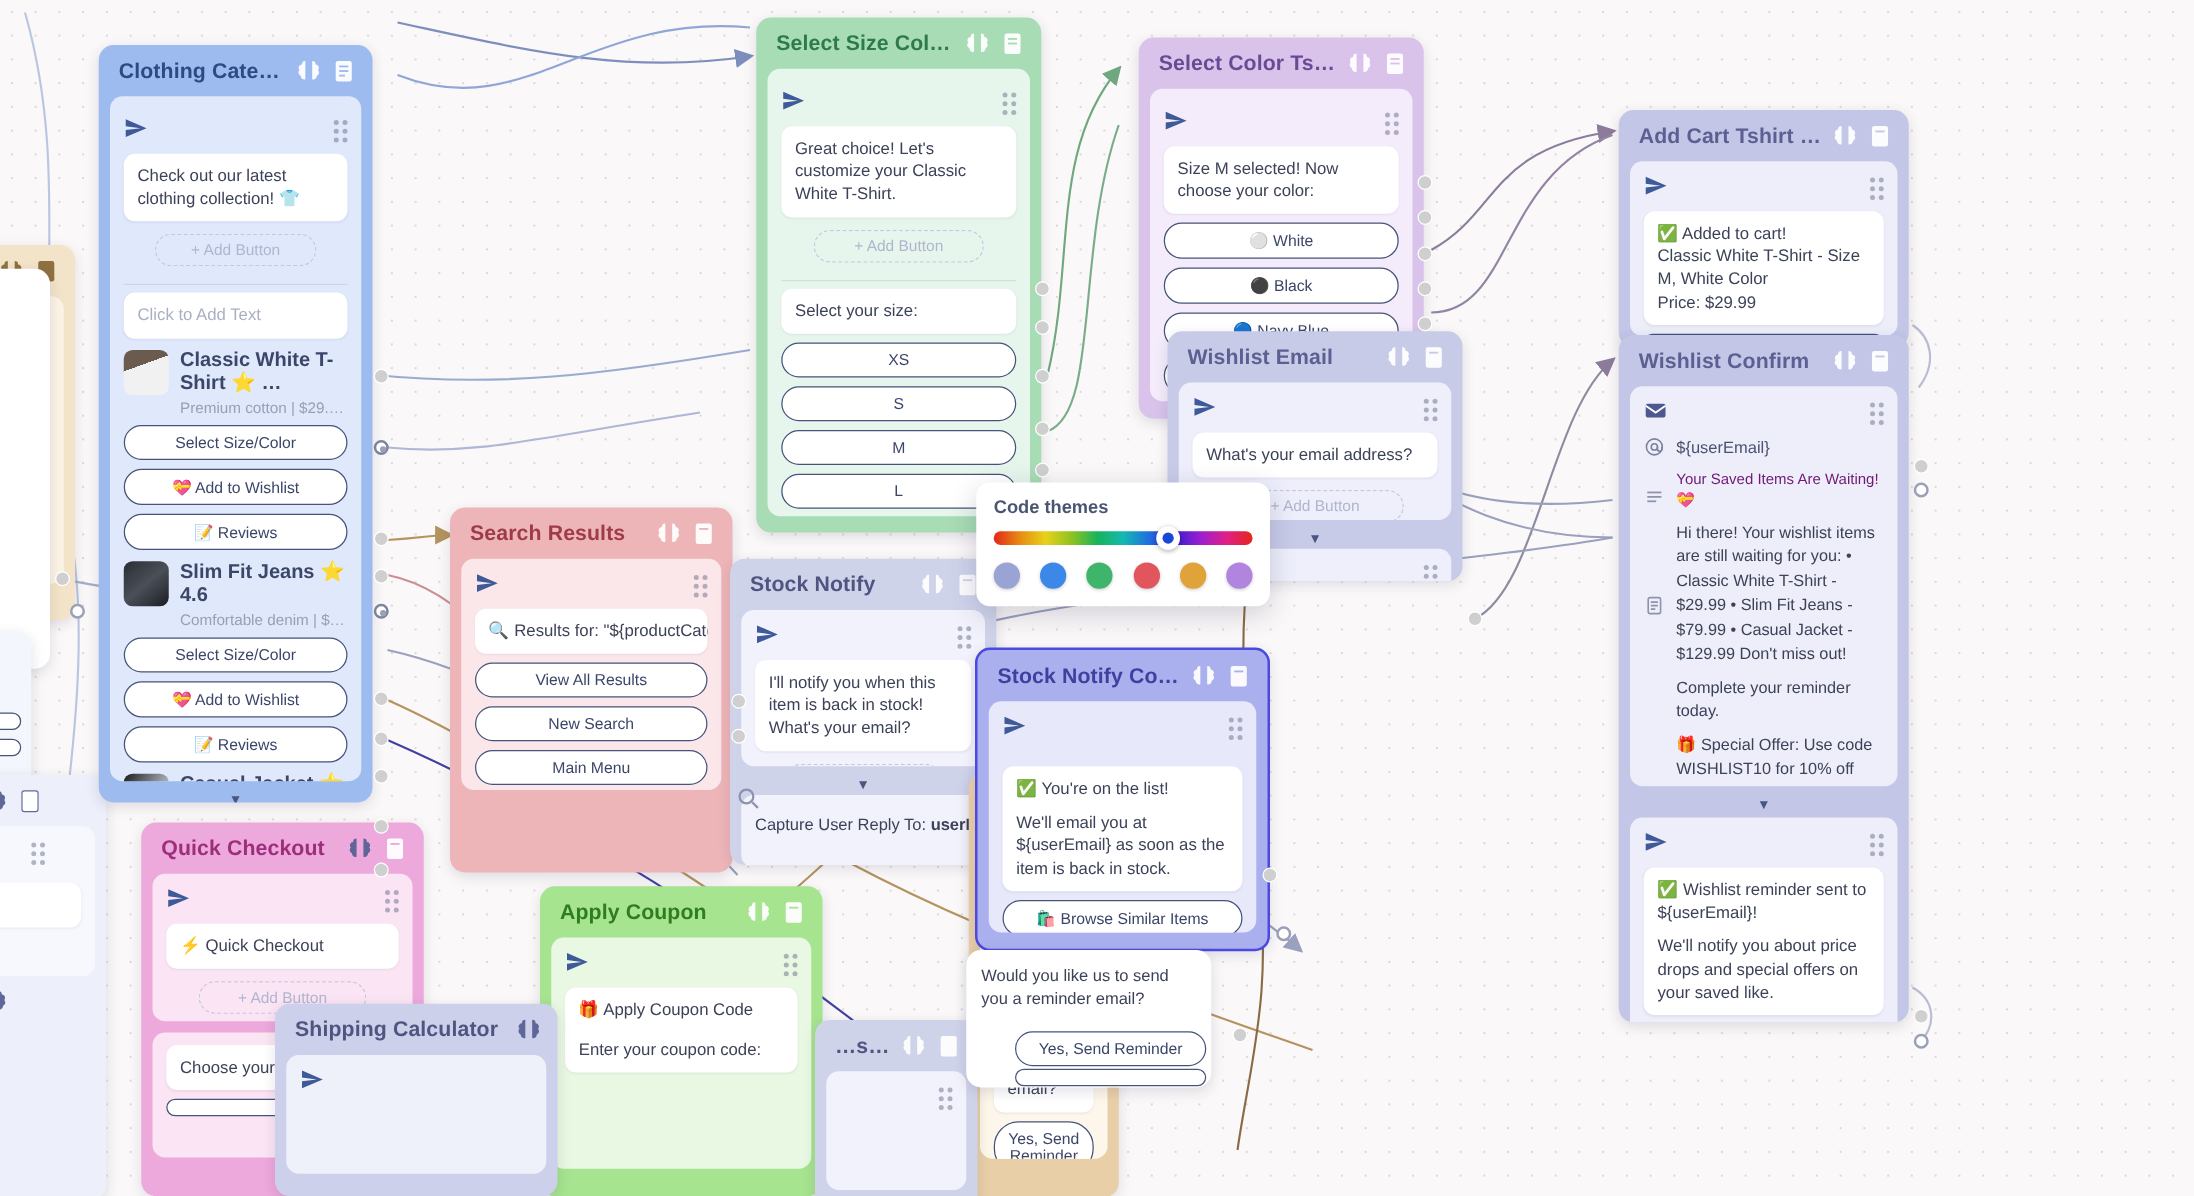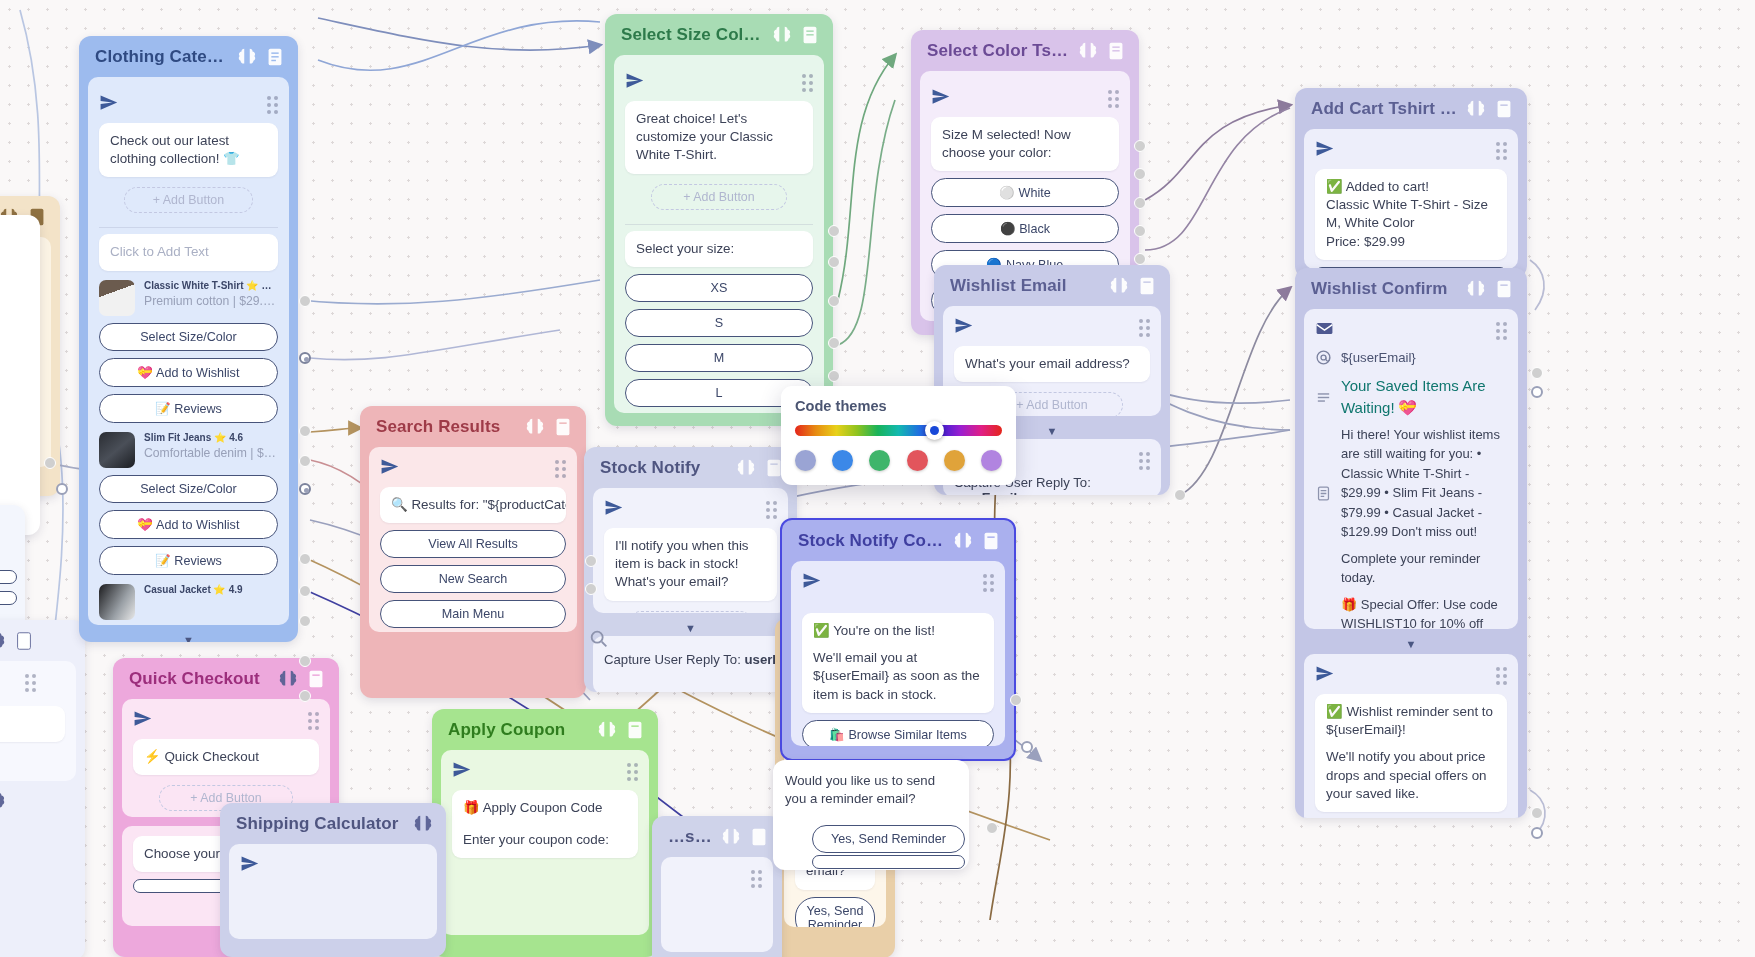--- a/index.html
+++ b/index.html
@@ -60,21 +60,21 @@
     display:block; width:100%; margin-top:7px;
     border:1.3px solid #46537a; border-radius:20px; background:#fff;
     text-align:center; font-size:12.6px; color:#3b4668; padding:6px 0;
     position:relative;
   }
   .caret { text-align:center; color:#4a5682; font-size:11px; margin-top:5px; }
 
   
   .prow { display:flex; gap:9px; align-items:flex-start; margin-top:9px; }
   .pthumb { width:36px;height:36px;border-radius:7px; flex:0 0 auto; background:#333; overflow:hidden;}
-  .pname { font-size:10px; font-weight:700; color:#3b4668; line-height:1.15;}
+  .pname { font-size:16px; font-weight:700; color:#3b4668; line-height:1.15;}
   .pdesc { font-size:12.2px; color:#98a0b8; margin-top:3px; white-space:nowrap; overflow:hidden; text-overflow:ellipsis;}
 
   
   #themes {
     position:absolute; left:781px; top:386px; width:235px;
     background:#fff; border-radius:11px; box-shadow:0 6px 22px rgba(40,40,80,.20);
     padding:12px 14px 14px 14px; z-index:60;
   }
   #themes .t { font-size:14.6px; color:#4b5572; font-weight:600; margin-bottom:11px;}
   .hue {
@@ -408,21 +408,21 @@
           </svg>
         <span style="font-size:13.2px;color:#4a5270">${userEmail}</span>
       </div>
       <div style="display:flex;gap:9px;align-items:flex-start;margin-top:9px">
         <svg style="width:17px;height:17px;flex:0 0 auto;margin-top:14px" viewBox="0 0 24 24" fill="#8d93ad">
             <rect x="4" y="6" width="16" height="2"></rect>
             <rect x="4" y="11" width="16" height="2"></rect>
             <rect x="4" y="16" width="10" height="2"></rect>
           </svg>
         <div style="min-width:0;flex:1">
-          <div style="font-size:15px;color:#0f766e;line-height:1.45">Your Saved Items Are Waiting! 💝</div>
+          <div style="font-size:12px;color:#701a75;line-height:1.45">Your Saved Items Are Waiting! 💝</div>
         </div>
       </div>
       <div style="display:flex;gap:9px;align-items:flex-start;margin-top:6px">
         <svg style="width:17px;height:17px;flex:0 0 auto;margin-top:60px" viewBox="0 0 24 24" fill="none" stroke="#8d93ad" stroke-width="1.8">
             <rect x="5" y="3" width="14" height="18" rx="2"></rect>
             <path d="M8 8h8M8 12h8M8 16h5"></path>
           </svg>
         <div style="min-width:0;flex:1;font-size:13px;color:#3c4257;line-height:1.5">
           <div>Hi there! Your wishlist items are still waiting for you: • Classic White T-Shirt - $29.99 • Slim Fit Jeans - $79.99 • Casual Jacket - $129.99 Don't miss out!</div>
           <div style="margin-top:7px">Complete your reminder today.</div>
@@ -446,21 +446,21 @@
           </div>
       </div>
       <div class="bubble" style="margin-top:8px">
         <div>✅ Wishlist reminder sent to ${userEmail}!</div>
         <div style="margin-top:9px">We'll notify you about price drops and special offers on your saved like.</div>
       </div>
 
     </div>
   </div>
 
-  <div class="node" style="left:934px; top:265px; width:236px; height:230px; background:#c8cbe8;">
+  <div class="node" style="left:934px; top:265px; width:236px; height:200px; background:#c8cbe8;">
     <div class="hdr" style="color:#5b5f92">
       <span class="ttl">Wishlist Email</span>
       <svg class="hicon" viewBox="0 0 24 24" fill="#fff">
           <path d="M9 3a3 3 0 00-3 3 3 3 0 00-2 5 3 3 0 001 5 3 3 0 004 3V3zm6 0a3 3 0 013 3 3 3 0 012 5 3 3 0 01-1 5 3 3 0 01-4 3V3z"></path>
         </svg>
       <svg class="hicon" viewBox="0 0 24 24" fill="#fff">
           <rect x="5" y="3" width="14" height="18" rx="2"></rect>
           <rect x="8" y="7" width="8" height="1.6" fill="#c8cbe8"></rect>
         </svg>
     </div>

